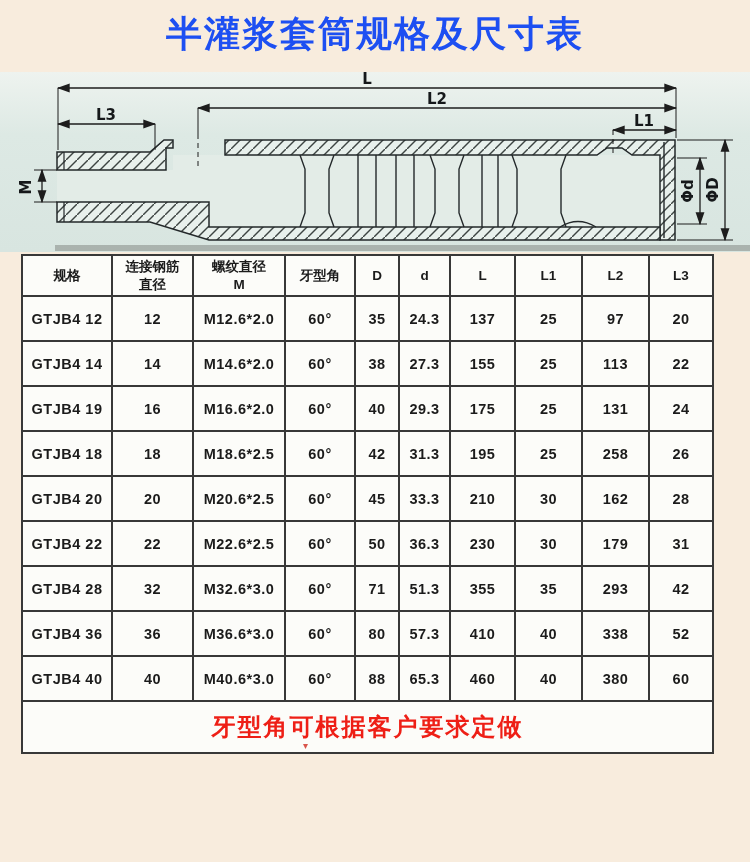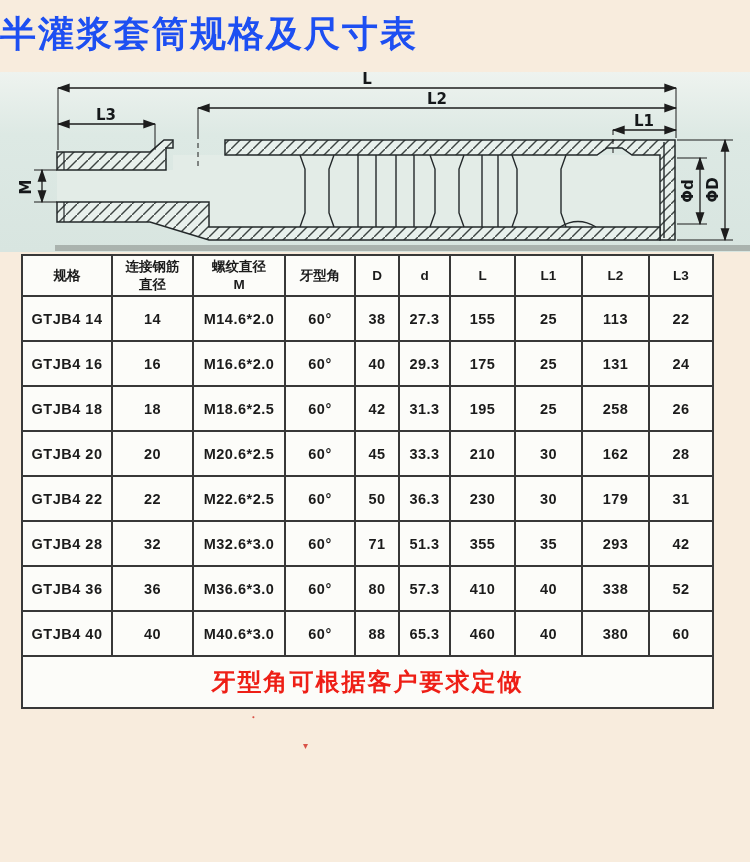--- a/index.html
+++ b/index.html
@@ -7,21 +7,21 @@
     --border-dark:#383838; --table-bg:#fcfcf9; --draw-ink:#23282a;
   }
   *{box-sizing:border-box;}
   html,body{margin:0;padding:0;}
   body{
     width:750px;height:862px;position:relative;overflow:hidden;
     background:var(--page-bg);
     font-family:"Liberation Sans","DejaVu Sans",sans-serif;
   }
   .title{
-    position:absolute;top:10px;left:0;width:750px;text-align:left;
+    position:absolute;top:10px;left:0;width:750px;text-align:center;
     font-size:36px;font-weight:bold;color:var(--title-blue);letter-spacing:2px;
   }
   .drawing{
     position:absolute;top:72px;left:0;width:750px;height:180px;
     background:linear-gradient(180deg,#eef3ef 0%,#dde9e4 35%,#d8e5e0 100%);
   }
   .drawing svg{display:block;width:750px;height:180px;}
   table.spec{
     position:absolute;left:21px;top:254px;width:693px;
     border-collapse:collapse;table-layout:fixed;background:var(--table-bg);
@@ -164,33 +164,45 @@
         <th>
           <div>L2</div>
         </th>
         <th>
           <div>L3</div>
         </th>
       </tr>
   </thead>
   <tbody id="tbody">
       <tr>
+        <td>GTJB4 12</td>
+        <td>12</td>
+        <td>M12.6*2.0</td>
+        <td>60°</td>
+        <td>35</td>
+        <td>24.3</td>
+        <td>137</td>
+        <td>25</td>
+        <td>97</td>
+        <td>20</td>
+      </tr>
+      <tr>
         <td>GTJB4 14</td>
         <td>14</td>
         <td>M14.6*2.0</td>
         <td>60°</td>
         <td>38</td>
         <td>27.3</td>
         <td>155</td>
         <td>25</td>
         <td>113</td>
         <td>22</td>
       </tr>
       <tr>
-        <td>GTJB4 16</td>
+        <td>GTJB4 19</td>
         <td>16</td>
         <td>M16.6*2.0</td>
         <td>60°</td>
         <td>40</td>
         <td>29.3</td>
         <td>175</td>
         <td>25</td>
         <td>131</td>
         <td>24</td>
       </tr>

